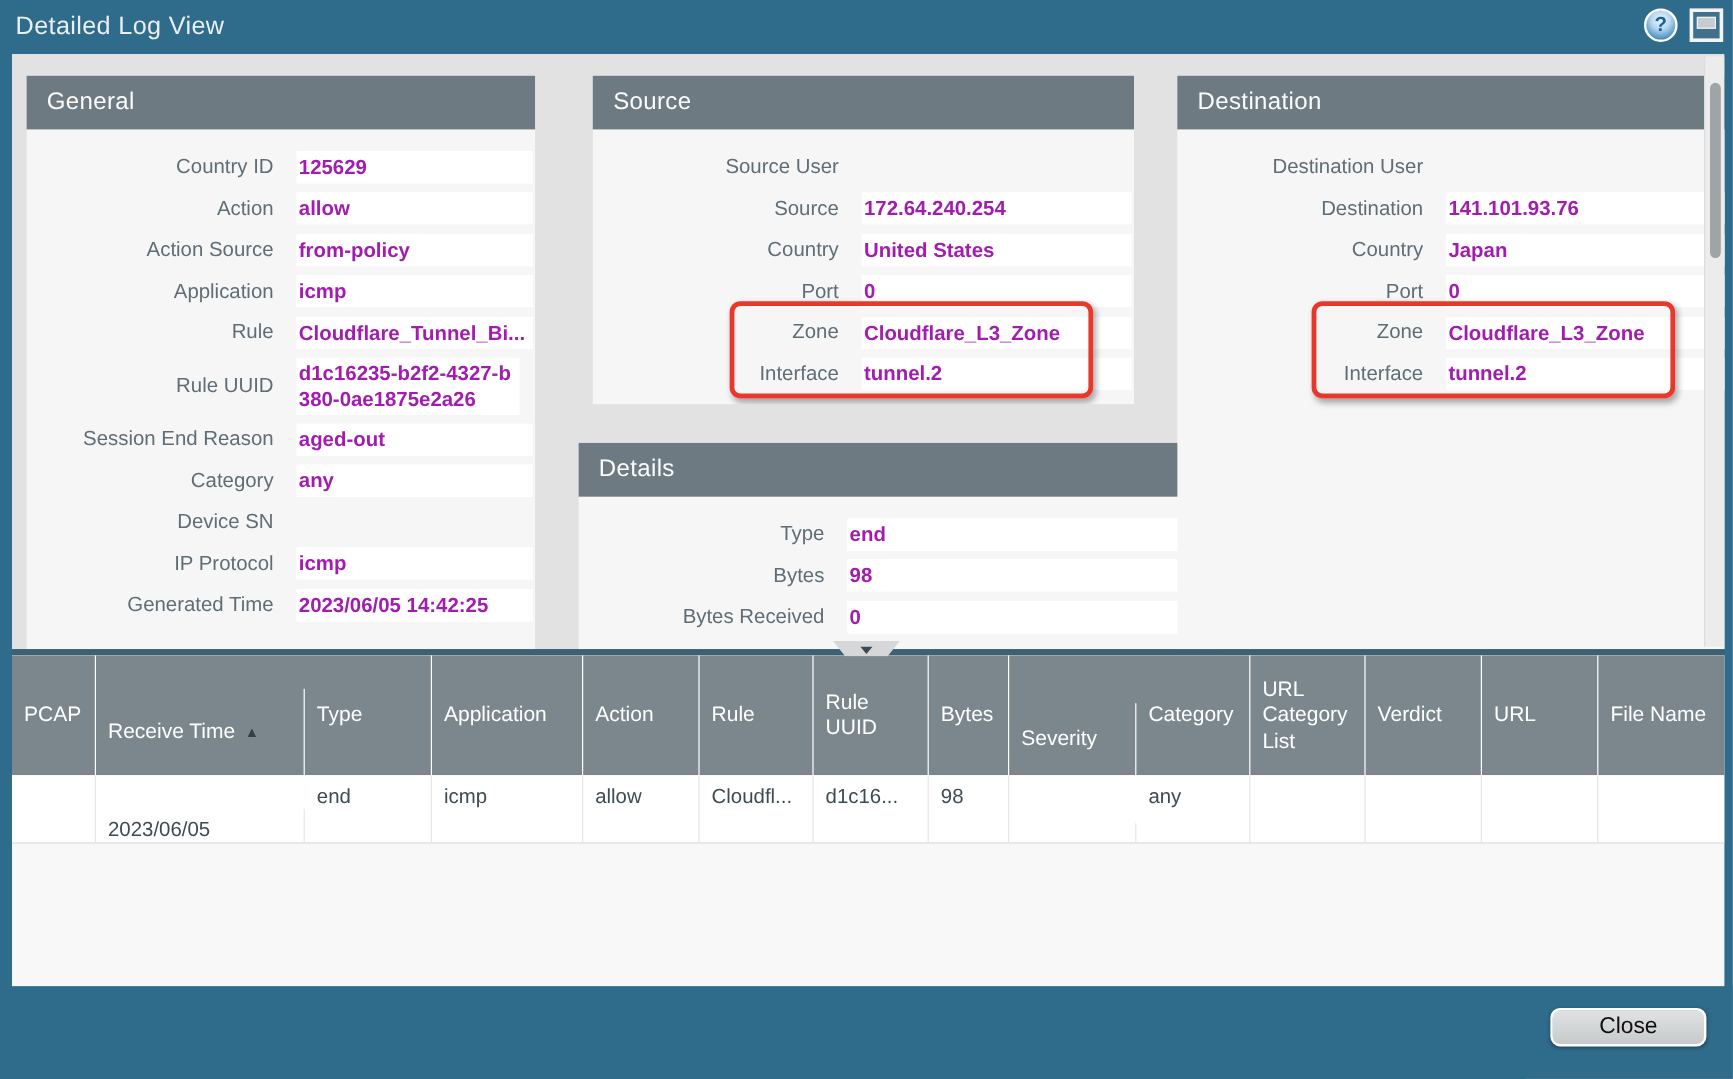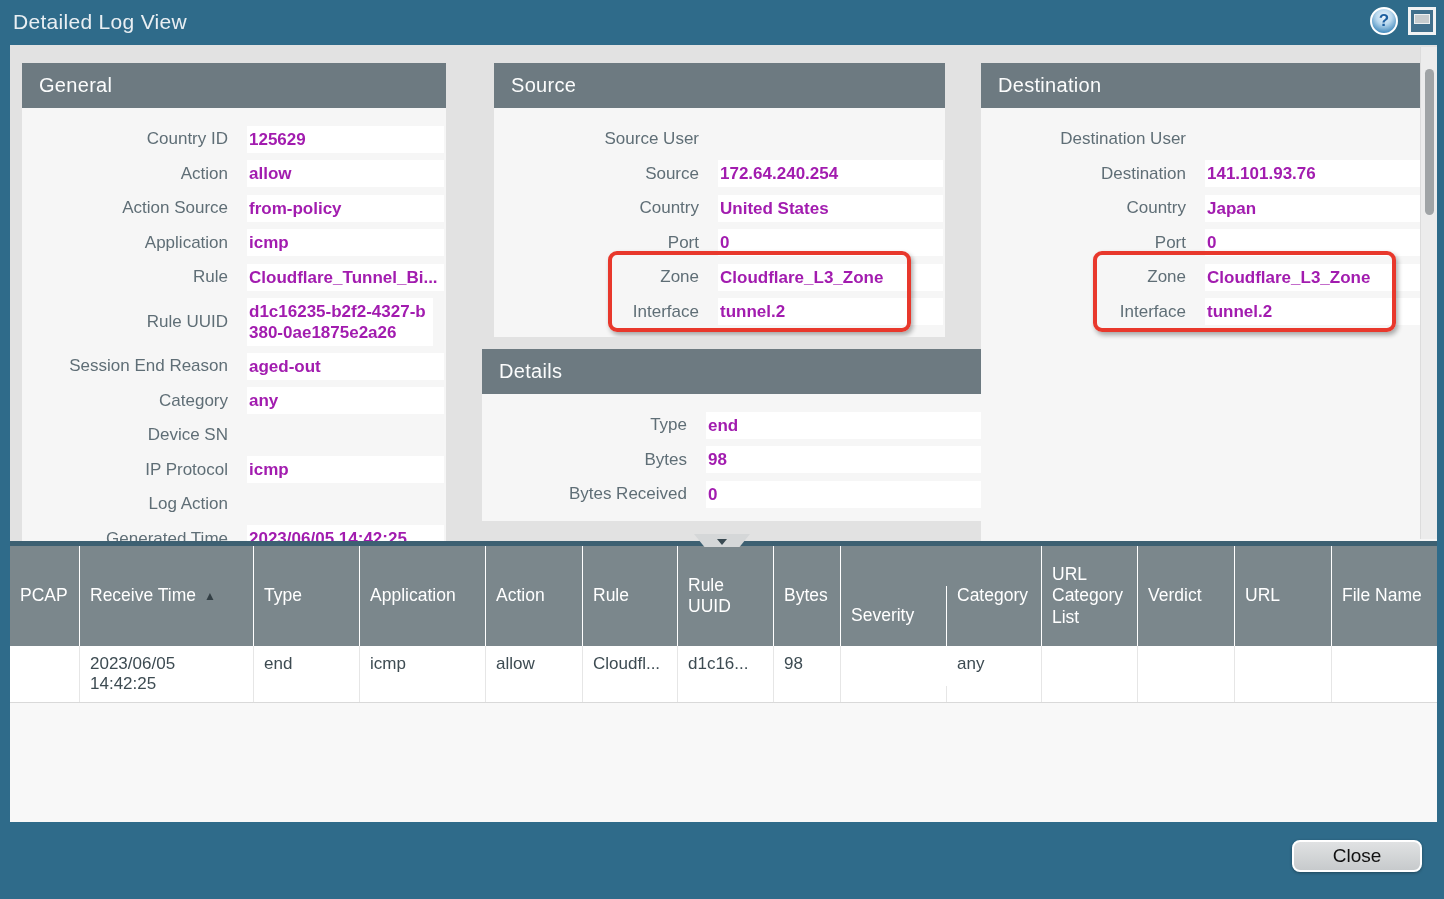--- a/index.html
+++ b/index.html
@@ -26,21 +26,21 @@
     border:3px solid #f1f3f4; background:#41708c; cursor:pointer;
   }
   .win-inner{position:absolute; left:3px; top:4px; width:16px; height:10px; background:#c7ccce; border:1px solid #eef1f2;}
   
   .content{position:absolute; top:45px; left:10px; width:1427px; height:496px; background:var(--content-bg); overflow:hidden;}
   .panel{position:absolute; overflow:hidden;}
   .panel-header{height:45px; background:var(--panel-header); color:#fbfcfc; font-size:20px; line-height:45px; padding-left:17px; letter-spacing:.3px;}
   .panel-body{position:relative; background:#f6f6f6; padding-top:14px; overflow:hidden; height:calc(100% - 45px);}
   .panel.general{left:12px; top:18px; width:424px; height:478px;}
   .panel.source{left:472px; top:18px; width:463px; height:274px;padding-left:12px;}
-  .panel.details{left:472px; top:304px; width:534px; height:172px;}
+  .panel.details{left:472px; top:324px; width:534px; height:172px;}
   .panel.destination{left:947px; top:18px; width:459px; height:478px;margin-left:24px;}
   .frow{display:flex; align-items:center; min-height:34.5px;}
   .lbl{width:205px; flex-shrink:0; text-align:right; color:#5f6e76; font-size:17px; line-height:1.2;}
   .panel.general .lbl{width:206px;}
   .val{flex:1; margin-left:19px; margin-right:2px; color:#a21caf; font-size:17px; line-height:1.25; background:#fff; padding:3px 2px; word-break:break-word;font-weight:bold;}
   .val.empty{background:transparent;}
   .frow.uuid{padding:3px 0;}
   .frow.uuid .val{flex:none; width:186px; word-break:break-all;}
   .highlight-box{
     position:absolute; border:4px solid var(--highlight); border-radius:9px;
@@ -66,21 +66,21 @@
     color:#fff; font-size:17.5px; line-height:1.22; flex-shrink:0; cursor:pointer;
   }
   .th:last-child{border-right:none; flex:1;}
   .sort-icon{font-size:12px; color:#333f45; margin-left:8px;}
   .trow{display:flex; height:57px; background:#fff; border-bottom:1px solid #d9d9d9; cursor:pointer;}
   .td{
     padding:8px 10px; border-right:1px solid #e6e6e6; color:#3d4b52; font-size:17px;
     line-height:1.18; flex-shrink:0; overflow:hidden;
   }
   .td:last-child{border-right:none; flex:1;}
-  .c0{width:70px;}  .c1{width:174px;} .c2{width:106px;} .c3{width:126px;} .c4{width:97px;}
+  .c0{width:70px;}  .c1{width:174px;margin-top:28px;} .c2{width:106px;} .c3{width:126px;} .c4{width:97px;}
   .c5{width:95px;}  .c6{width:96px;}  .c7{width:67px;}  .c8{width:106px;margin-top:40px;} .c9{width:95px;}
   .c10{width:96px;} .c11{width:97px;} .c12{width:97px;} .c13{width:105px;}
   
   .bottombar{position:absolute; top:822px; left:0; width:1444px; height:77px; background:var(--frame);}
   .close-btn{
     position:absolute; right:22px; top:18px; width:130px; height:32px;
     background:linear-gradient(#e0e2e3,#c7cacc); border:2px solid #fff; border-radius:8px;
     font-family:"Liberation Sans", sans-serif; font-size:19px; color:#111; cursor:pointer;
     box-shadow:0 1px 3px rgba(0,0,0,.35);
   }
@@ -137,24 +137,20 @@
             <div class="lbl">Category</div>
             <div class="val">any</div>
           </div>
         <div class="frow">
             <div class="lbl">Device SN</div>
             <div class="val empty"></div>
           </div>
         <div class="frow">
             <div class="lbl">IP Protocol</div>
             <div class="val">icmp</div>
-          </div>
-        <div class="frow">
-            <div class="lbl">Log Action</div>
-            <div class="val empty"></div>
           </div>
         <div class="frow">
             <div class="lbl">Generated Time</div>
             <div class="val">2023/06/05 14:42:25</div>
           </div>
       </div>
     </div>
 
     <div class="panel source">
       <div class="panel-header">Source</div>

